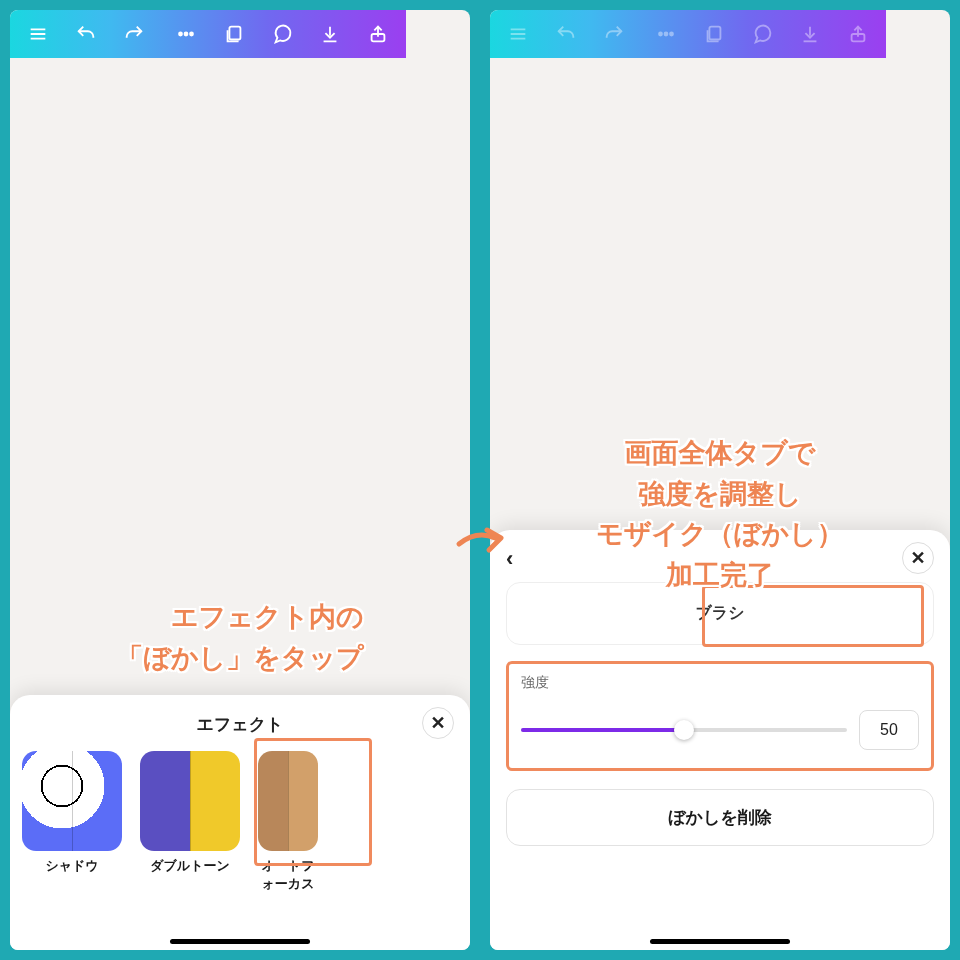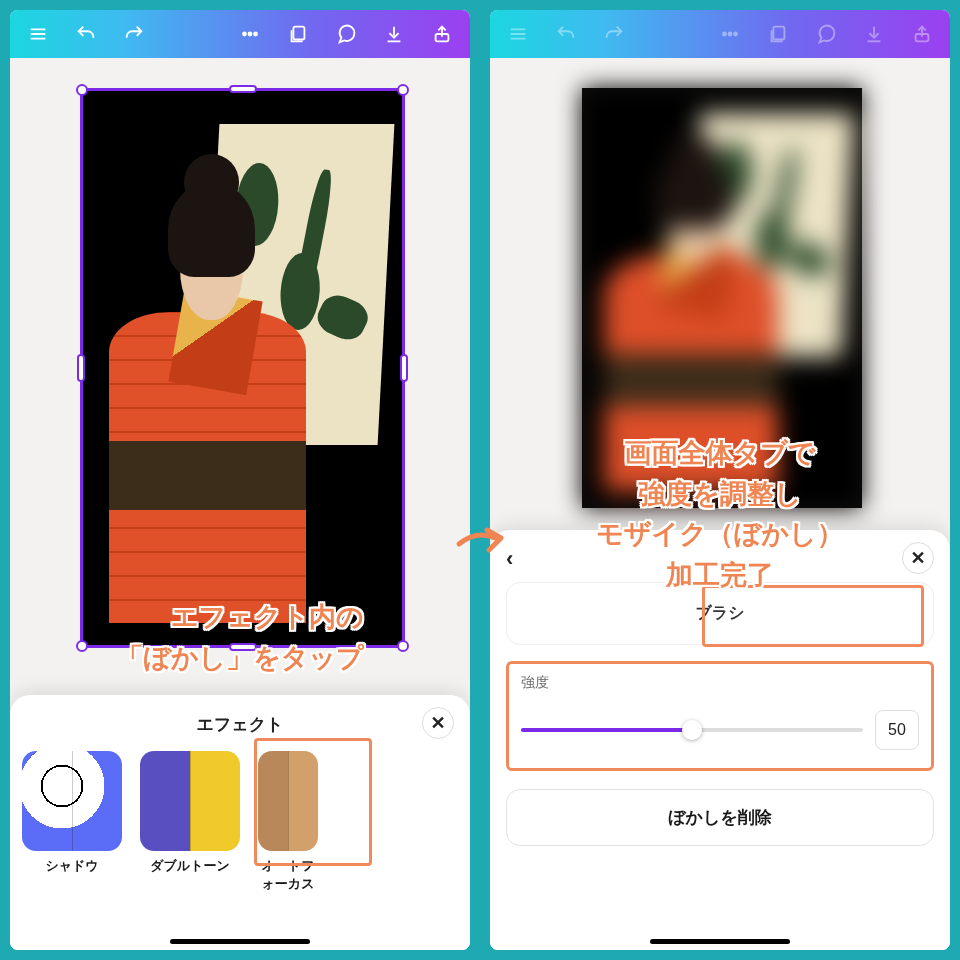--- a/index.html
+++ b/index.html
@@ -16,21 +16,21 @@
     height: 100%;
     align-items: stretch;
     position: relative;
   }
   .phone {
     flex: 1;
     background: #f4f2f0;
     border-radius: 8px;
     overflow: hidden;
     display: flex;
-    flex-direction: column;
+    flex-direction: row;
     position: relative;
   }
   .topbar {
     height: 48px;
     background: linear-gradient(90deg, #1bd7e0 0%, #3fbaf0 25%, #7069f0 65%, #9b3ff0 100%);
     display: flex;
     align-items: center;
     padding: 0 6px;
     gap: 4px;
   }
@@ -158,21 +158,21 @@
   .tab { flex:1; text-align:center; padding:12px 0; border-radius:10px; font-size:16px; font-weight:600; color:#333; }
   .tab.active { background:#efe7ff; color:#6a3fe0; }
   .hl-tab { right:16px; top:58px; width:222px; height:62px; }
 
   .slider-wrap { border:3px solid #f08a5d; border-radius:6px; padding:10px 12px 18px; margin:16px 6px 18px; }
   .slabel { font-size:14px; color:#666; margin-bottom:18px; }
   .srow { display:flex; align-items:center; gap:12px; }
   .track { flex:1; height:4px; background:#ddd; border-radius:2px; position:relative; }
   .track .fill { position:absolute; left:0; top:0; height:100%; background:#7d2ae8; border-radius:2px; width:50%; }
   .track .knob { position:absolute; left:50%; top:50%; transform:translate(-50%,-50%); width:20px; height:20px; background:#fff; border-radius:50%; box-shadow:0 1px 4px rgba(0,0,0,0.3); }
-  .valbox { width:44px; height:40px; border:1px solid #ddd; border-radius:8px; display:flex; align-items:center; justify-content:center; font-size:16px; color:#222; }
+  .valbox { width:60px; height:40px; border:1px solid #ddd; border-radius:8px; display:flex; align-items:center; justify-content:center; font-size:16px; color:#222; }
 
   .removebtn { margin:0 6px; padding:16px 0; text-align:center; border:1px solid #e2e2e2; border-radius:14px; font-size:17px; font-weight:600; color:#1a1a1a; background:#fff; }
 
   .homebar { position:absolute; bottom:6px; left:50%; transform:translateX(-50%); width:140px; height:5px; background:#000; border-radius:3px; }
 </style>
 </head>
 <body>
 
 <div class="container">
 

